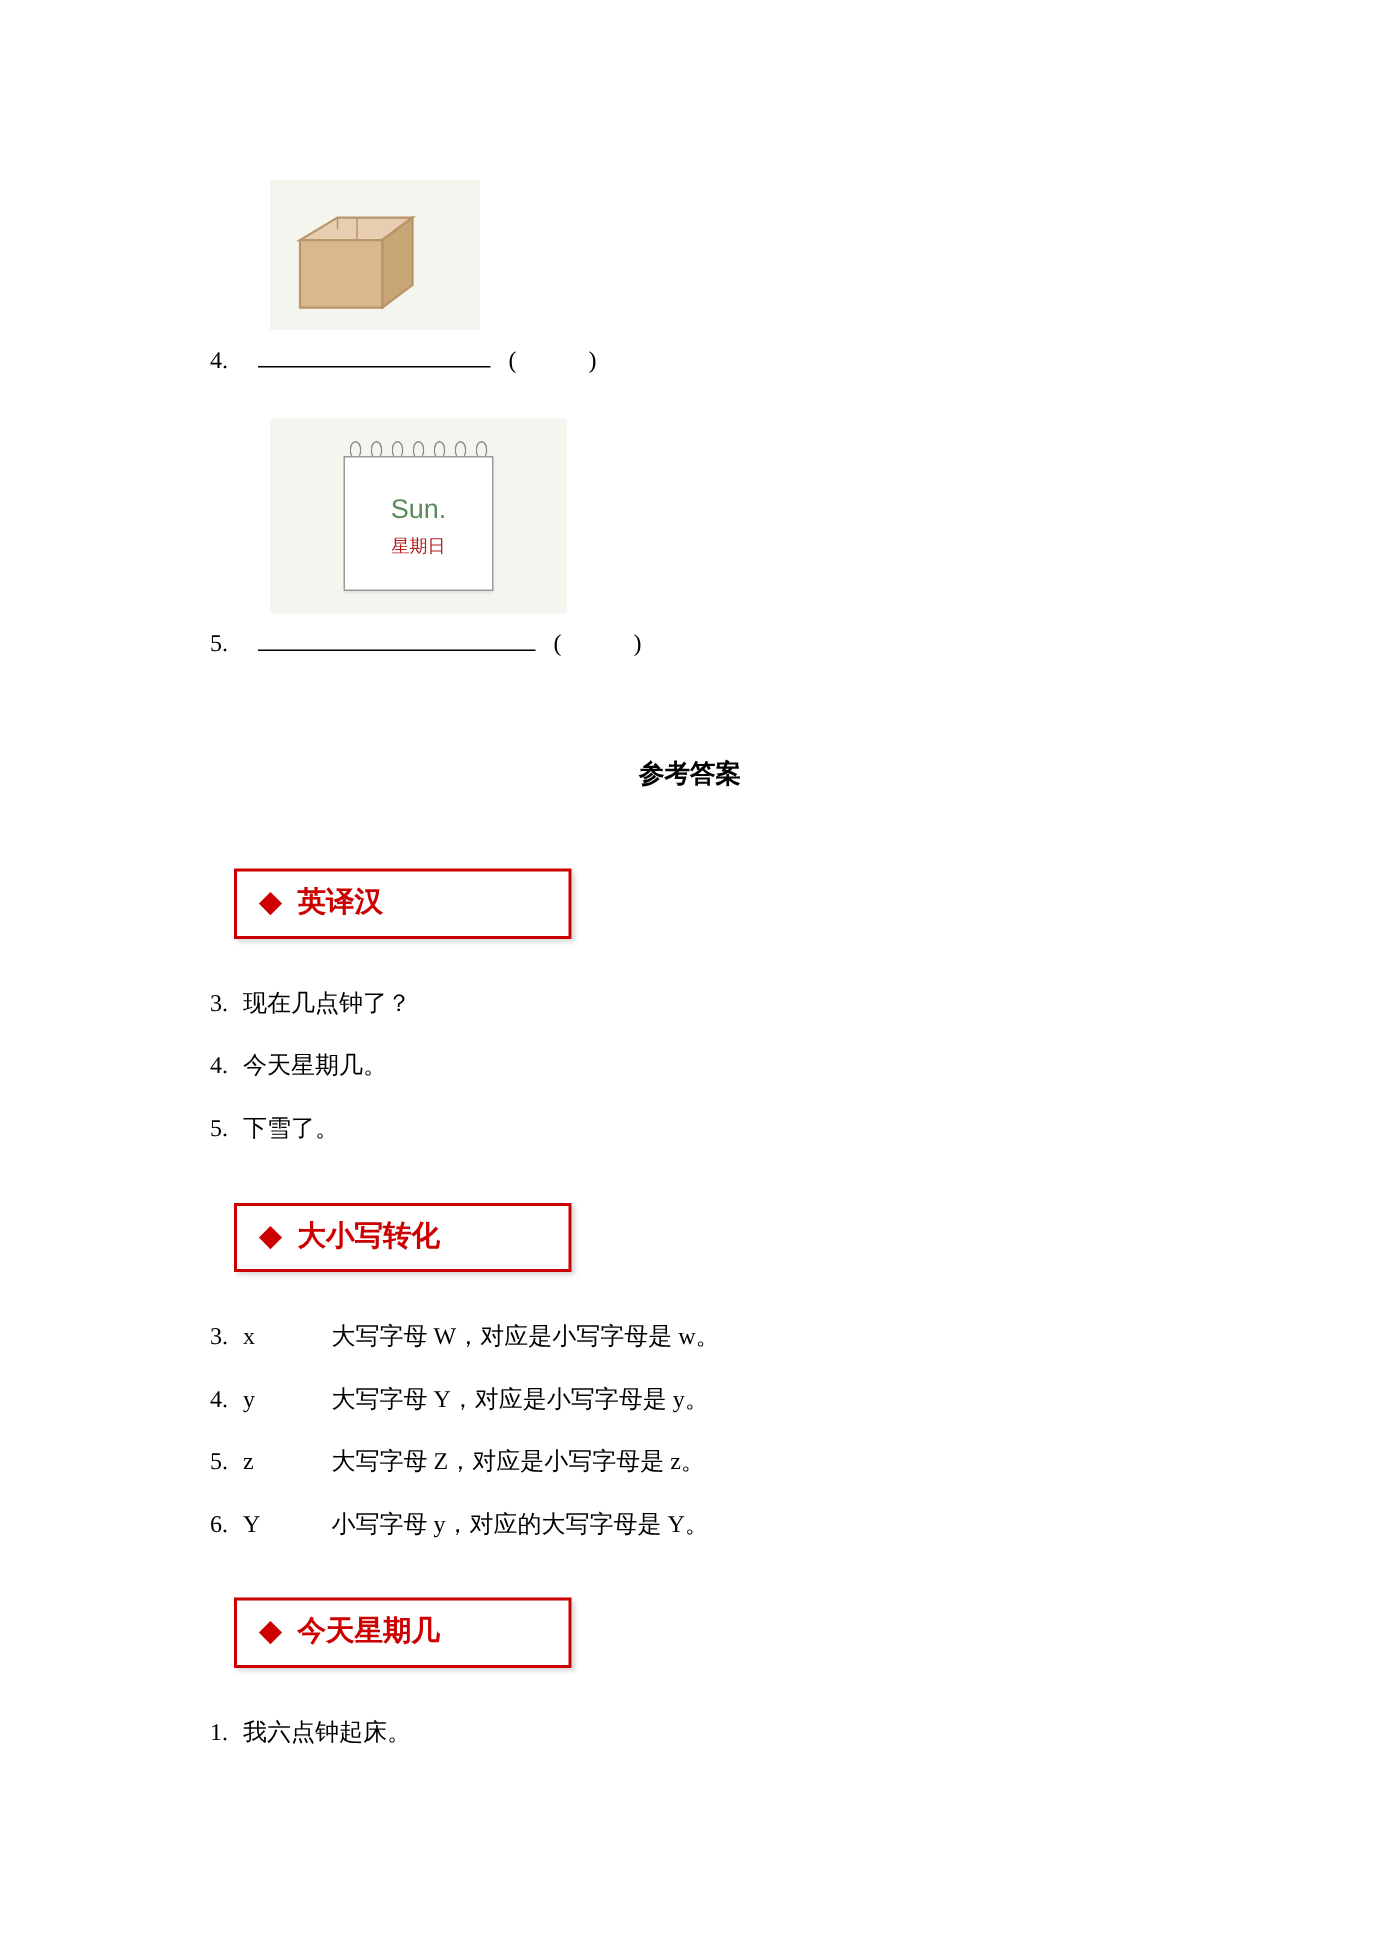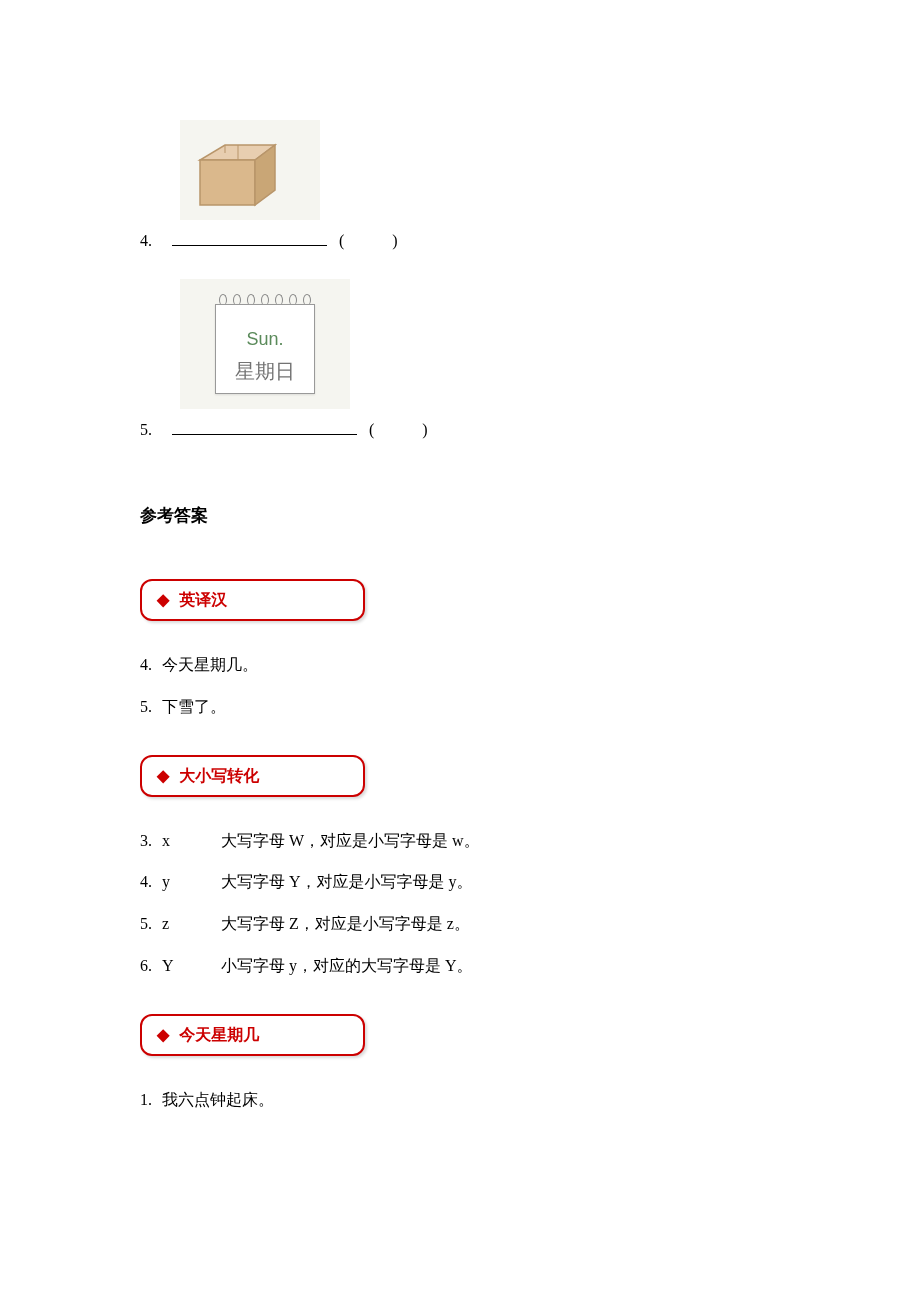--- a/index.html
+++ b/index.html
@@ -25,21 +25,21 @@
       height: 100px;
       position: relative;
       margin-left: 40px;
       background: #f5f5f0;
     }
     .box-illustration svg {
       width: 140px;
       height: 100px;
     }
     .calendar-illustration {
-      width: 170px;
+      width: 198px;
       height: 130px;
       position: relative;
       margin-left: 40px;
       background: #f5f5f0;
     }
     .calendar-spiral {
       position: absolute;
       top: 15px;
       left: 50%;
       transform: translateX(-50%);
@@ -66,22 +66,22 @@
       padding-top: 20px;
       box-shadow: 0 1px 2px rgba(0,0,0,0.1);
     }
     .calendar-page .sun-text {
       color: #5a8a5a;
       font-family: Arial, sans-serif;
       font-size: 18px;
       display: block;
     }
     .calendar-page .day-text {
-      color: #737373;
-      font-size: 20px;
+      color: #b91c1c;
+      font-size: 12px;
       display: block;
       margin-top: 2px;
     }
     .question-line {
       margin-top: 8px;
       margin-bottom: 25px;
       font-family: "Times New Roman", serif;
       font-size: 16px;
     }
     .question-num {
@@ -92,34 +92,35 @@
       display: inline-block;
       border-bottom: 1px solid #000;
       width: 155px;
       margin: 0 8px;
       vertical-align: baseline;
     }
     .paren {
       font-family: "SimSun", serif;
     }
     .answer-title {
+      text-align: center;
       font-weight: bold;
       margin: 60px 0 30px 0;
       font-size: 17px;
     }
     .section-header {
       border: 2px solid #cc0000;
-      border-radius: 12px;
+      border-radius: 0;
       padding: 6px 15px;
       display: inline-block;
       width: 225px;
-      margin: 20px 0 15px 0;
+      margin: 20px 0 15px 16px;
       color: #cc0000;
       font-weight: bold;
-      font-size: 16px;
+      font-size: 19px;
       box-shadow: 2px 2px 3px rgba(0,0,0,0.15);
       background: #fff;
     }
     .section-header .diamond {
       color: #cc0000;
       margin-right: 6px;
     }
     .answer-list {
       margin-top: 10px;
     }
@@ -201,20 +202,24 @@
 
 <div class="answer-title">参考答案</div>
 
 
 <div class="section-header">
   <span class="diamond">◆</span>
   <span>英译汉</span>
 </div>
 <div class="answer-list">
   <div class="answer-item">
+    <span class="answer-num">3.</span>
+    <span>现在几点钟了？</span>
+  </div>
+  <div class="answer-item">
     <span class="answer-num">4.</span>
     <span>今天星期几。</span>
   </div>
   <div class="answer-item">
     <span class="answer-num">5.</span>
     <span>下雪了。</span>
   </div>
 </div>
 
 

